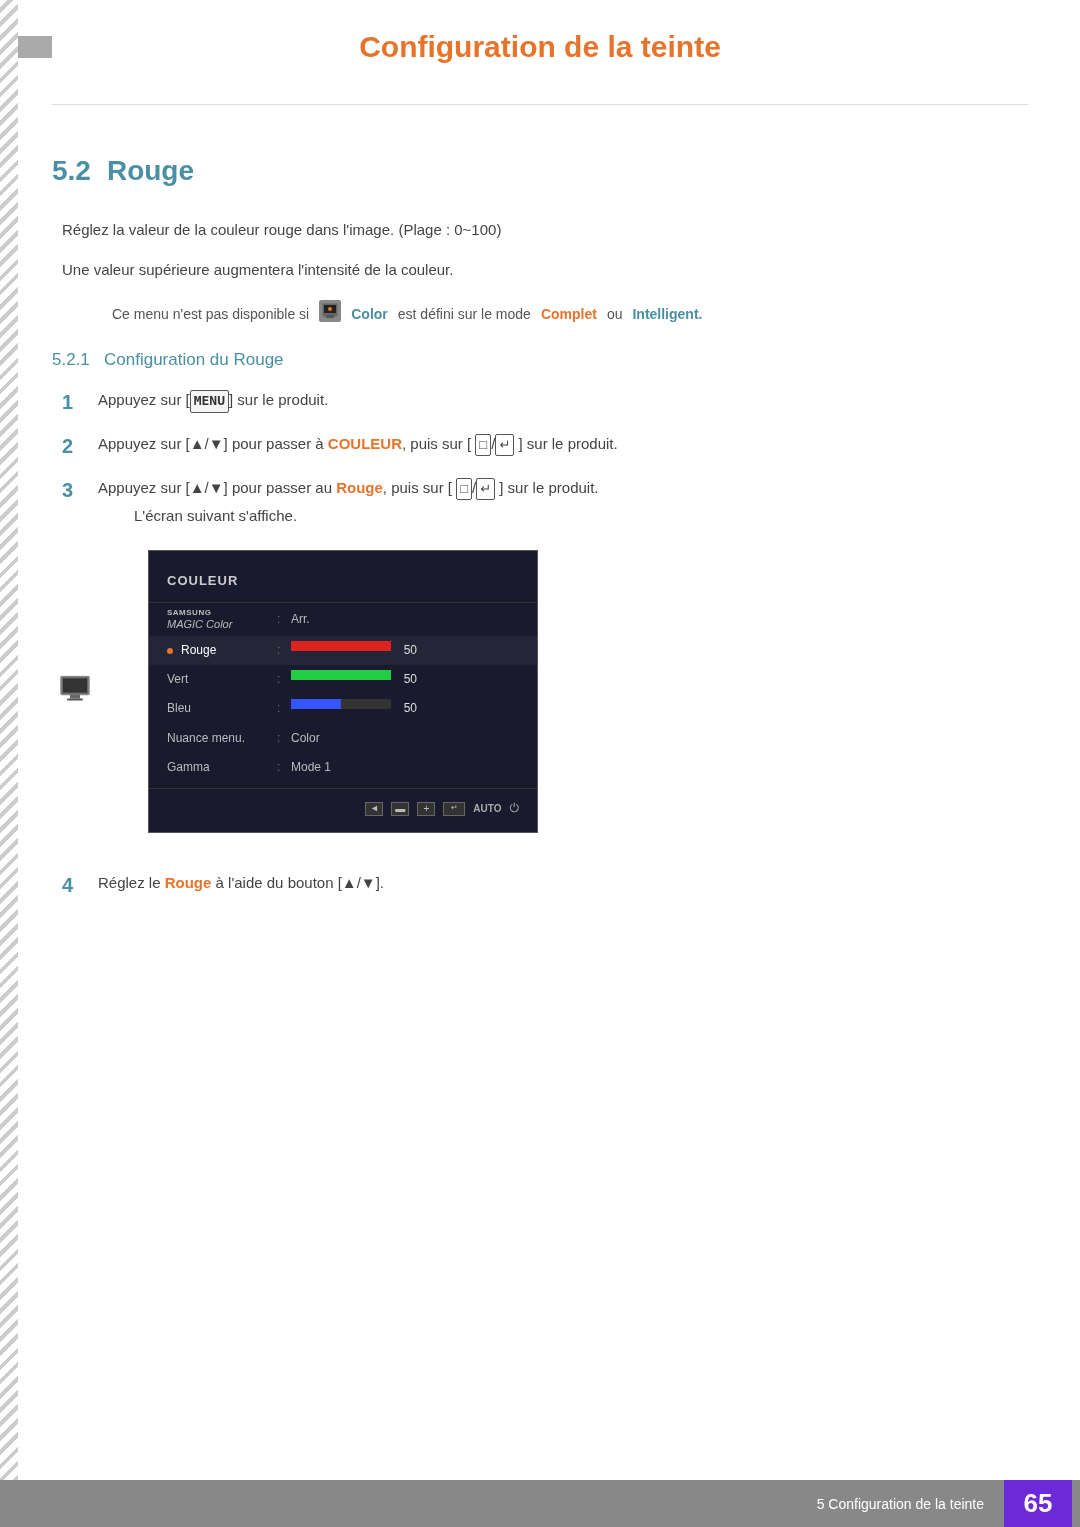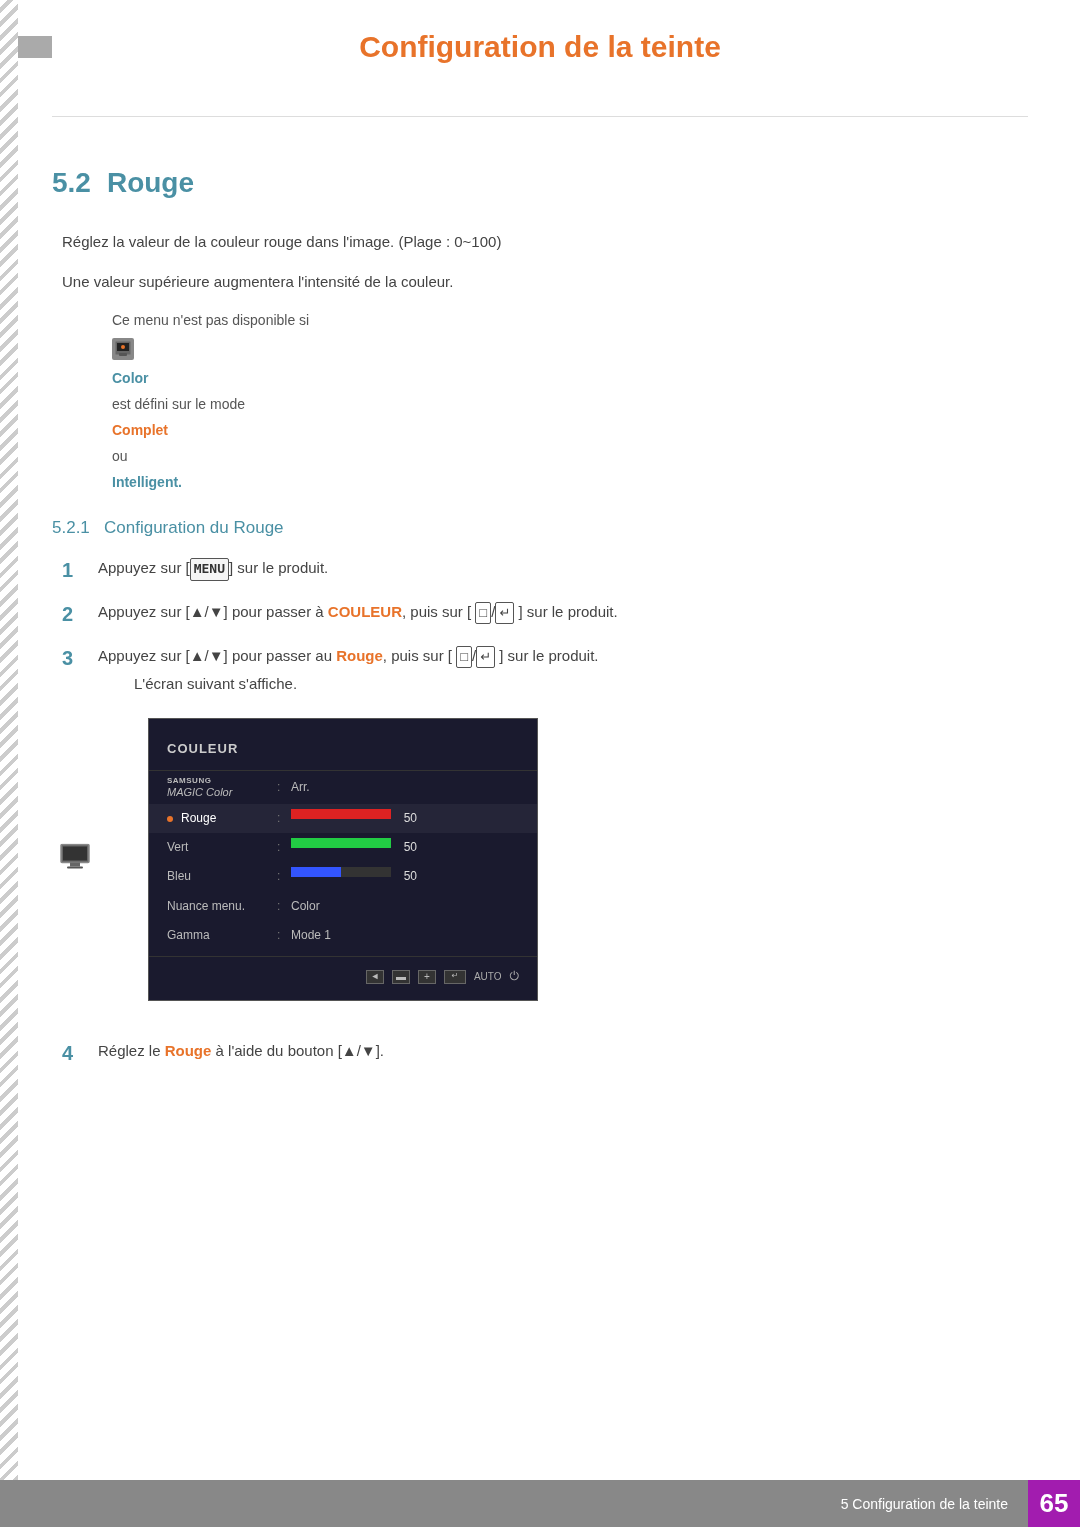--- a/index.html
+++ b/index.html
@@ -44,21 +44,21 @@
       margin-right: 52px;
       padding-top: 30px;
     }
 
     
     .page-title {
       text-align: center;
       font-size: 30px;
       font-weight: bold;
       color: #e8732a;
-      padding-bottom: 52px;
+      padding-bottom: 40px;
       border-bottom: 1px solid #dddddd;
       margin-bottom: 50px;
     }
 
     
     .section-heading {
       font-size: 28px;
       font-weight: bold;
       color: #4a90a4;
       margin-bottom: 30px;
@@ -80,26 +80,25 @@
       font-size: 15px;
       color: #444444;
       line-height: 1.7;
       margin-bottom: 14px;
       margin-left: 10px;
     }
 
     
     .note-line {
       display: flex;
-      align-items: flex-start;
+      align-items: flex-end;
       gap: 10px;
       margin: 18px 0 18px 60px;
       font-size: 14px;
       color: #555555;
-      flex-direction: column;
     }
 
     .note-icon {
       width: 22px;
       height: 22px;
       background: #888888;
       border-radius: 2px;
       display: inline-flex;
       align-items: center;
       justify-content: center;
@@ -298,33 +297,33 @@
     .footer {
       position: absolute;
       bottom: 0;
       left: 0;
       right: 0;
       height: 47px;
       background: #888888;
       display: flex;
       align-items: center;
       justify-content: flex-end;
-      padding-right: 0;
+      padding-right: 8px;
     }
 
     .footer-text {
       font-size: 14px;
       color: #ffffff;
       padding-right: 20px;
     }
 
     .footer-page-box {
-      width: 52px;
+      width: 68px;
       height: 47px;
-      background: #a21caf;
+      background: #6d28d9;
       display: flex;
       align-items: center;
       justify-content: center;
       font-size: 26px;
       font-weight: bold;
       color: #ffffff;
     }
 
     
     .sub-indent {
@@ -486,21 +485,21 @@
               <div class="osd-row-label">Gamma</div>
               <div class="osd-row-colon">:</div>
               <div class="osd-row-value">Mode 1</div>
             </div>
 
             <div class="osd-bottom-bar">
               <div style="display:inline-flex;align-items:center;justify-content:center;width:18px;height:14px;background:#333;border:1px solid #666;color:#bbb;font-size:9px;">◄</div>
               <div style="display:inline-flex;align-items:center;justify-content:center;width:18px;height:14px;background:#333;border:1px solid #666;color:#bbb;font-size:10px;">▬</div>
               <div style="display:inline-flex;align-items:center;justify-content:center;width:18px;height:14px;background:#333;border:1px solid #666;color:#bbb;font-size:10px;">+</div>
               <div style="display:inline-flex;align-items:center;justify-content:center;width:22px;height:14px;background:#333;border:1px solid #666;color:#bbb;font-size:8px;">↵</div>
-              <div style="color:#aaa;font-size:10px;">AUTO</div>
+              <div style="color:#aaa;font-size:10px;font-weight:bold;">AUTO</div>
               <div style="color:#aaa;font-size:12px;">⏻</div>
             </div>
           </div>
         </div>
       </span>
     </li>
 
     <li>
       <span class="list-number">4</span>
       <span class="list-content">

